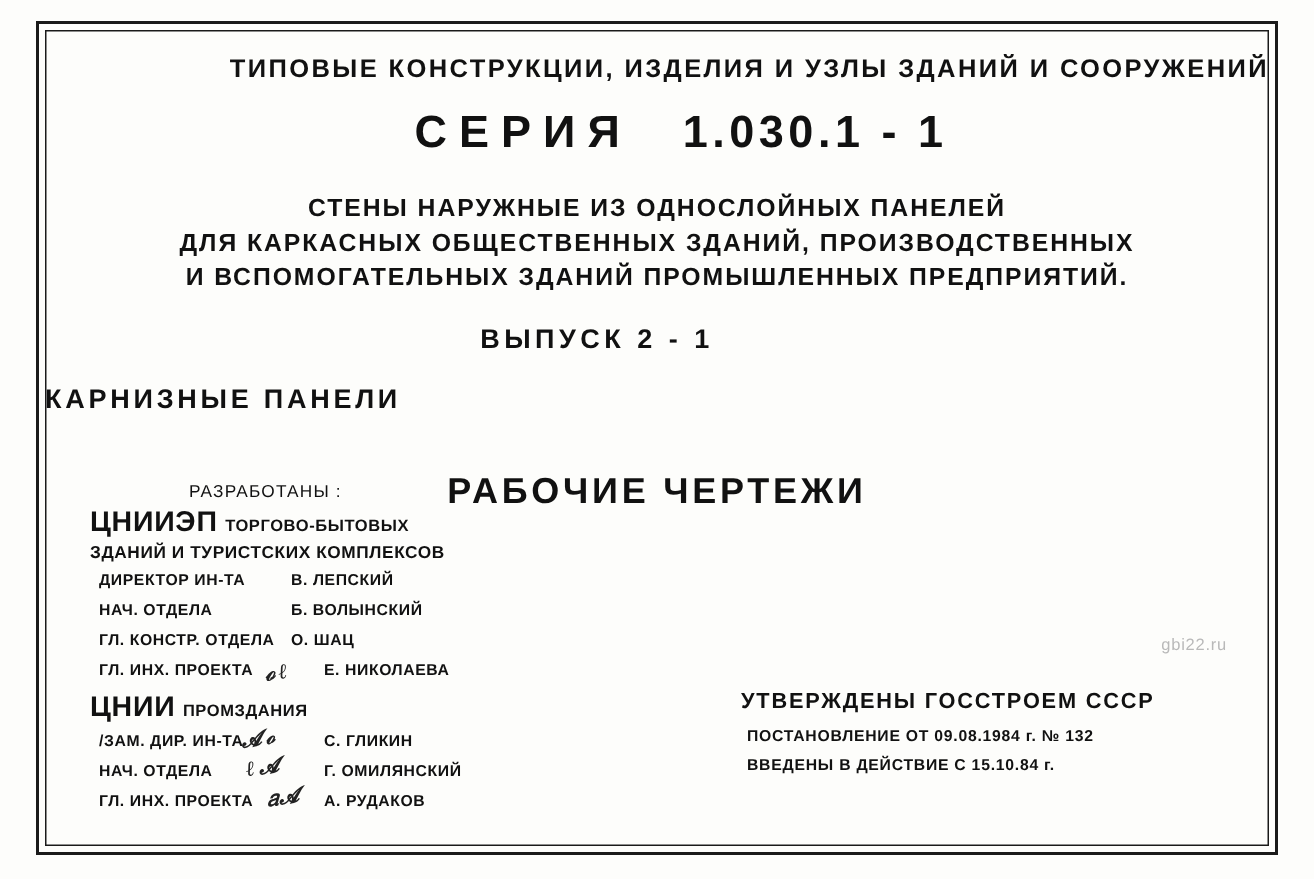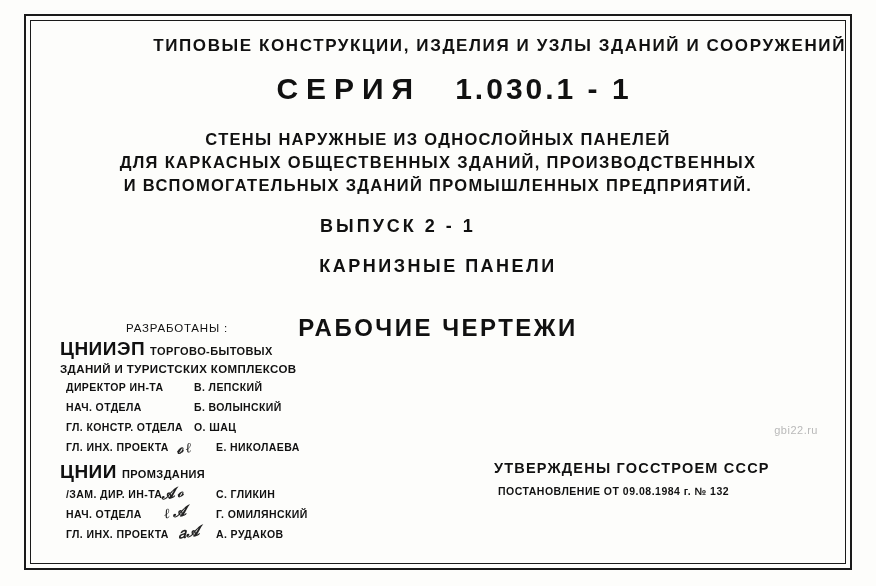--- a/index.html
+++ b/index.html
@@ -89,21 +89,20 @@
     text-align: center;
     font-size: 18px;
     letter-spacing: 3px;
     font-weight: bold;
   }
   #issue-name {
     position: absolute;
     left: 0;
     top: 236px;
     width: 816px;
-    text-align: center;
     font-size: 18px;
     letter-spacing: 2.5px;
     font-weight: bold;
   }
   #doc-kind {
     position: absolute;
     left: 0;
     top: 294px;
     width: 816px;
     text-align: center;
@@ -274,18 +273,19 @@
       <div class="person">
         <span class="role">ГЛ. ИНХ. ПРОЕКТА</span>
         <span class="sig" style="left:112px; top:-3px;">𝑎𝓐</span>
         <span class="name wide">А. РУДАКОВ</span>
       </div>
     </div>
 
     <div id="approval">
       <div class="appr-main">УТВЕРЖДЕНЫ  ГОССТРОЕМ  СССР</div>
       <div class="appr-sub">ПОСТАНОВЛЕНИЕ ОТ 09.08.1984 г.  № 132</div>
+      <div class="appr-sub">ВВЕДЕНЫ В ДЕЙСТВИЕ С 15.10.84 г.</div>
     </div>
 
     <div id="watermark">gbi22.ru</div>
 
   </div>
 </div>
 
 </body></html>

